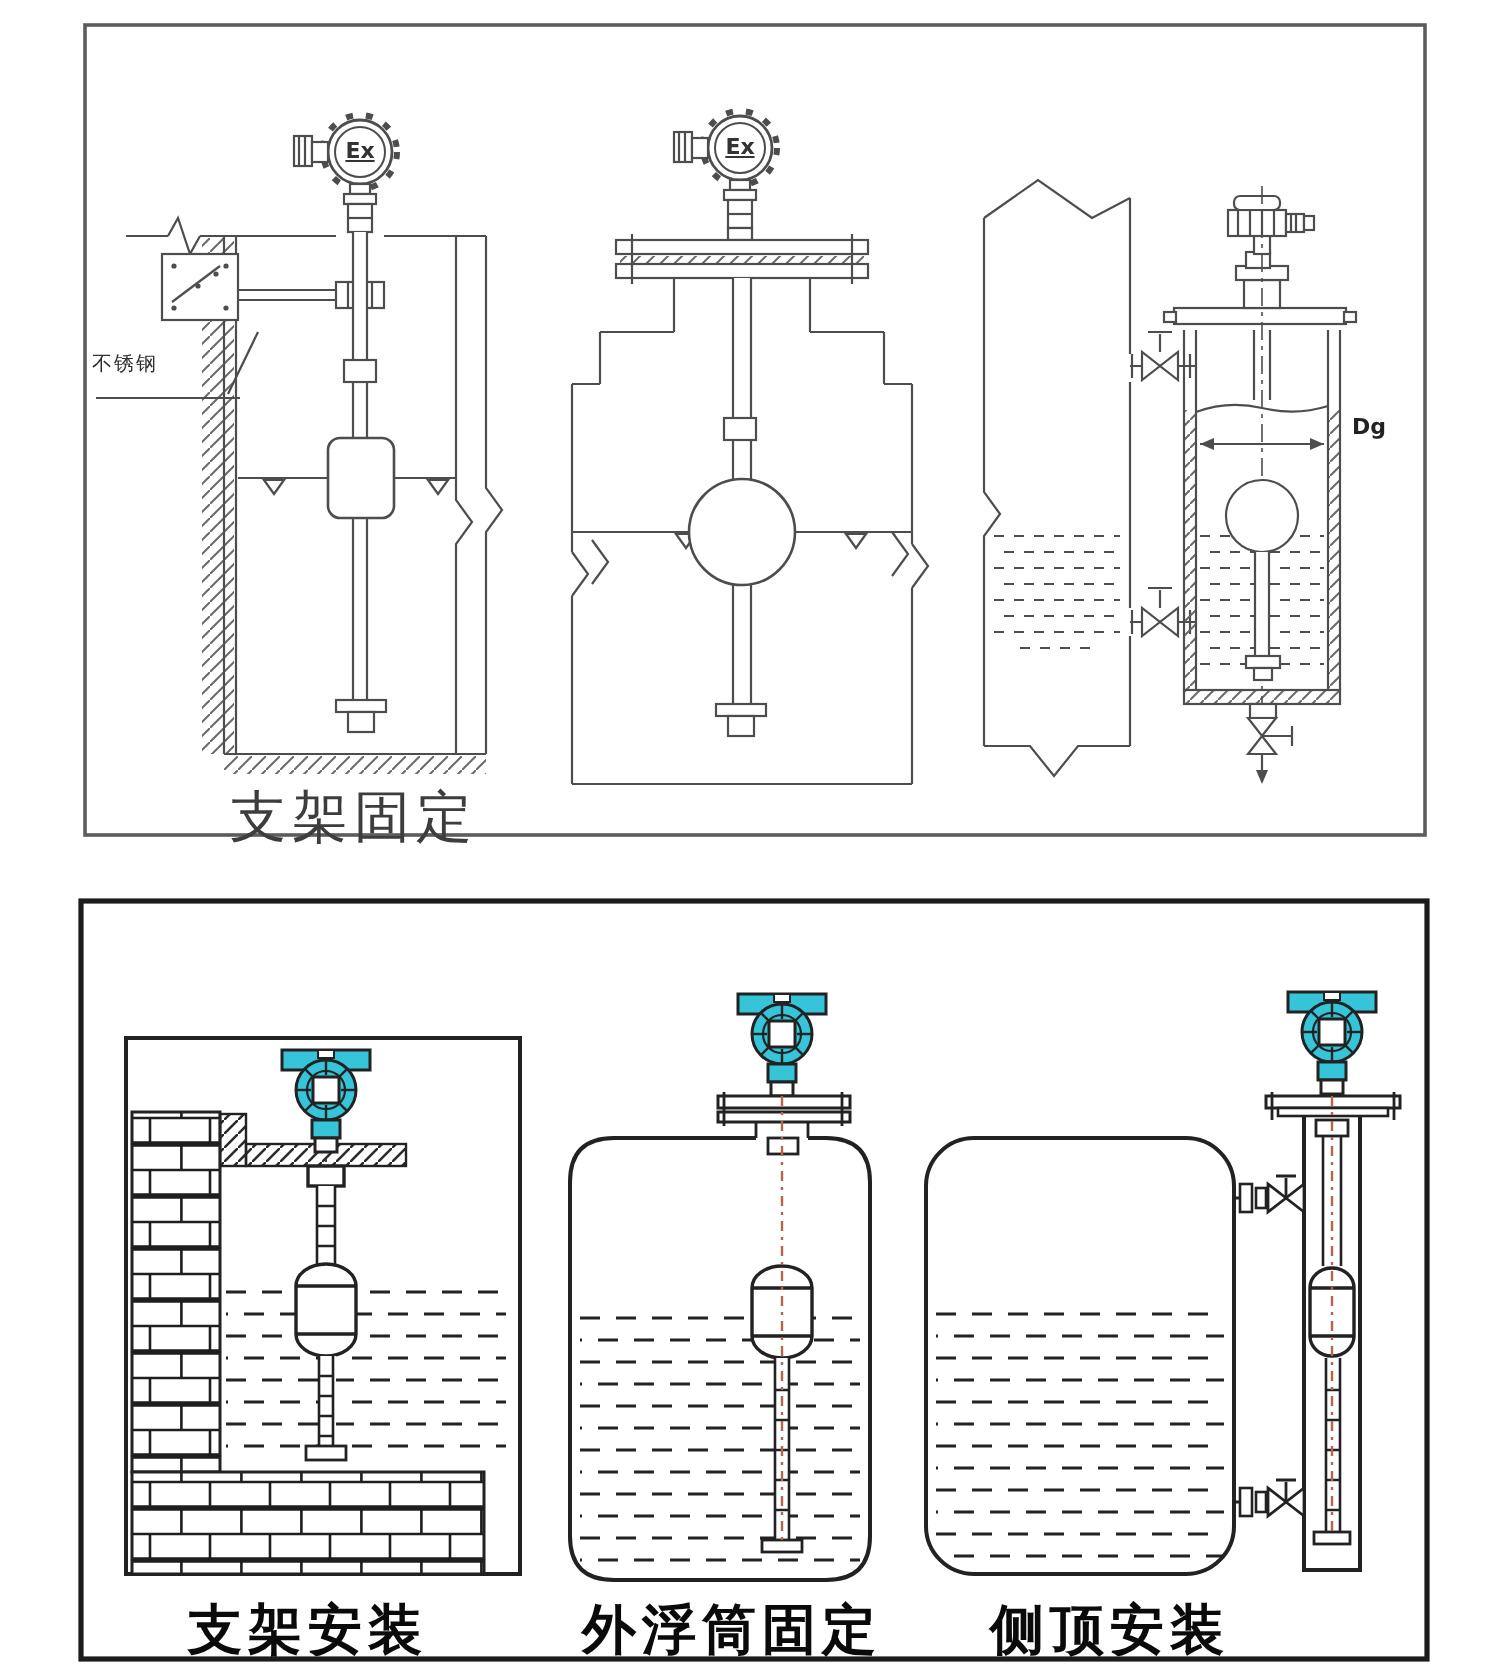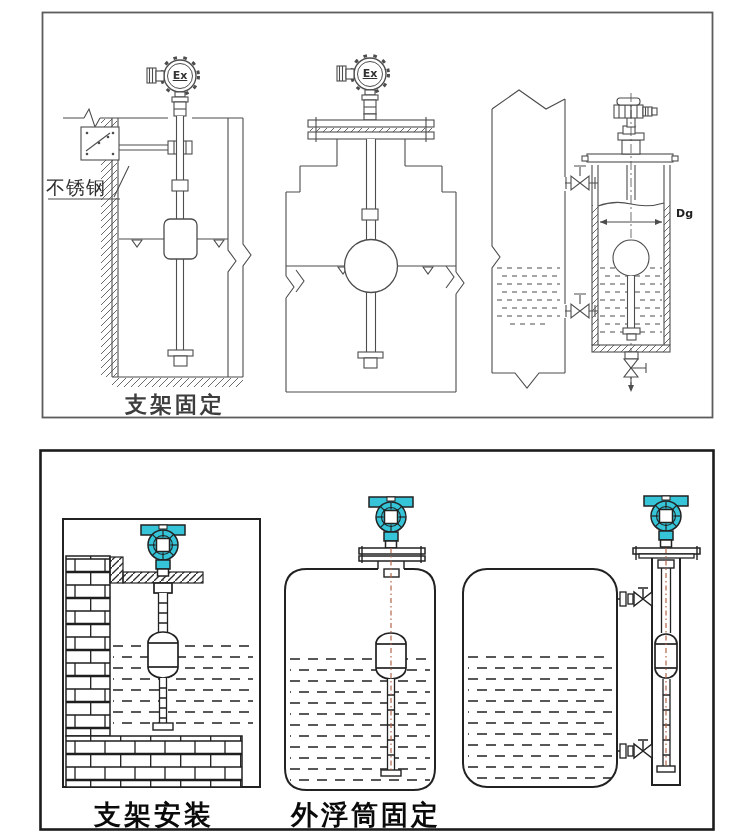--- a/index.html
+++ b/index.html
@@ -1,24 +1,24 @@
 <!DOCTYPE html>
 <html><head>
 <meta charset="utf-8">
 <style>
   html,body{margin:0;padding:0;background:#fff;}
   body{width:750px;height:840px;position:relative;font-family:"DejaVu Sans",sans-serif;overflow:hidden;}
   .stage{position:absolute;left:0;top:0;width:750px;height:840px;}
   svg{position:absolute;left:0;top:0;}
   .lbl{position:absolute;color:#3a3a3a;white-space:nowrap;}
-  .cap-top{font-size:22px;letter-spacing:3px;color:#3d3d3d;font-weight:700;text-align:center;}
+  .cap-top{font-size:28px;letter-spacing:3px;color:#3d3d3d;font-weight:400;text-align:center;}
   .cap-bottom{font-size:27px;letter-spacing:3px;color:#0a0a0a;font-weight:bold;text-align:center;}
   .ex-lbl{font-size:11px;font-weight:bold;color:#333;text-align:center;width:26px;text-decoration:underline;}
   .dg-lbl{font-size:11px;font-weight:bold;color:#222;}
-  .ss-lbl{font-size:19px;color:#2f2f2f;letter-spacing:1px;}
+  .ss-lbl{font-size:10px;color:#2f2f2f;letter-spacing:1px;}
   .teal{fill:#35c4d8;}
 </style>
 </head>
 <body>
 
 <div class="stage">
 
 <svg width="750" height="840" viewBox="0 0 750 840">
   <defs>
     <pattern id="brick" width="30" height="26" patternUnits="userSpaceOnUse">
@@ -326,14 +326,15 @@
 
 <span class="lbl ss-lbl" style="left:46px;top:175px;">不锈钢</span>
 <span class="lbl ex-lbl" style="left:167px;top:69px;">Ex</span>
 <span class="lbl ex-lbl" style="left:357px;top:67px;">Ex</span>
 <span class="lbl dg-lbl" style="left:636px;top:207px;margin-left:40px;">Dg</span>
 
 <span class="lbl cap-top" style="left:115px;top:390px;width:120px;">支架固定</span>
 
 <span class="lbl cap-bottom" style="left:84px;top:797px;width:140px;">支架安装</span>
 <span class="lbl cap-bottom" style="left:291px;top:797px;width:140px;">外浮筒固定</span>
+<span class="lbl cap-bottom" style="left:485px;top:797px;width:140px;">侧顶安装</span>
 
 </div>
 
 </body></html>

